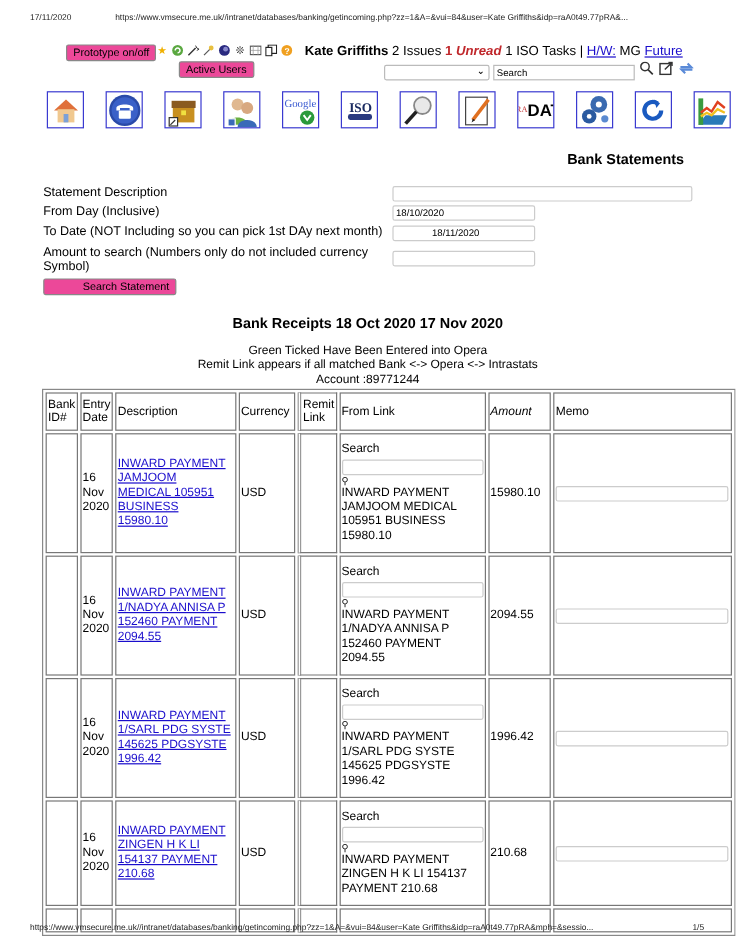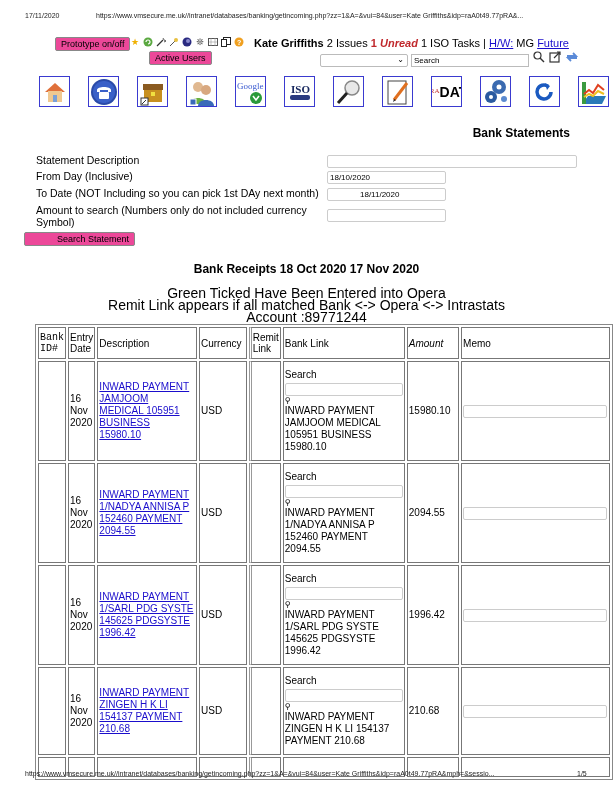--- a/index.html
+++ b/index.html
@@ -26,24 +26,24 @@
   .srchbox { position:absolute; left:411px; top:54px; width:118px; height:13px; border:1px solid #bbb; box-sizing:border-box; font-size:8px; padding-left:2px; line-height:11px; }
   .srchicons { position:absolute; left:533px; top:51px; display:flex; gap:4px; font-size:11px; }
 
   .iconbar { position:absolute; left:39px; top:76px; display:flex; gap:18px;justify-content:flex-end; }
   .ib { width:31px; height:31px; border:1px solid #3a3ad0; box-sizing:border-box; display:flex; align-items:center; justify-content:center; overflow:hidden; background:#fff; }
 
   .title { position:absolute; top:126px; left:0; width:570px; text-align:right; font-weight:bold; font-size:12px; }
   .form { position:absolute; left:36px; top:154px; font-size:10.5px; }
   .frow { position:absolute; left:0; white-space:nowrap; }
   .fin { position:absolute; border:1px solid #ccc; border-radius:2px; height:13px; box-sizing:border-box; font-size:8px; padding-left:2px; line-height:11px; background:#fff; }
-  .searchstmt { position:absolute; left:24px; top:232px;padding-left:32px; }
+  .searchstmt { position:absolute; left:36px; top:232px;padding-left:32px; }
 
   .h2 { position:absolute; top:262px; left:0; width:613px; text-align:center; font-weight:bold; font-size:12px; }
-  .sub { position:absolute; top:287px; left:0; width:613px; text-align:center; font-size:14px; line-height:12px; }
+  .sub { position:absolute; top:287px; left:0; width:613px; text-align:center; font-size:10px; line-height:12px; }
 
   table.bank { position:absolute; left:35px; top:324px; border-collapse:separate; border-spacing:2px; border:1px solid #888; font-size:10px; }
   table.bank td, table.bank th { border:1px solid #777; padding:1px; vertical-align:middle; text-align:left; font-weight:normal; }
   table.bank th { height:28px; line-height:11px; }
   table.bank td { line-height:12px; }
   .opcell .lbl { margin-bottom:2px; }
   .opin { width:118px; height:13px; border:1px solid #ccc; border-radius:2px; box-sizing:border-box; }
   .mag { font-size:8px; height:9px; line-height:9px; }
   .memoin { width:144px; height:13px; border:1px solid #ccc; border-radius:2px; box-sizing:border-box; }
   .thick { border-left:3px double #999 !important; }
@@ -246,26 +246,26 @@
 <div class="h2">Bank Receipts 18 Oct 2020 17 Nov 2020</div>
 <div class="sub">
   <div>Green Ticked Have Been Entered into Opera</div>
   <div>Remit Link appears if all matched Bank &lt;-&gt; Opera &lt;-&gt; Intrastats</div>
   <div>Account :89771244</div>
 </div>
 
 <table class="bank">
   <thead>
     <tr>
-      <th style="width:22px;font-family:Liberation Mono, monospace;"><span>Bank</span><br><span>ID#</span></th>
+      <th style="width:22px;"><span>Bank</span><br><span>ID#</span></th>
       <th style="width:22px;"><span>Entry</span><br><span>Date</span></th>
       <th style="width:100px;">Description</th>
       <th style="width:44px;">Currency</th>
       <th class="thick" style="width:26px;"><span>Remit</span><br><span>Link</span></th>
-      <th style="width:116px;">Bank Link</th>
+      <th style="width:116px;">From Link</th>
       <th style="width:49px;font-style:italic;">Amount</th>
       <th style="width:145px;">Memo</th>
     </tr>
   </thead>
   <tbody>
 
     <tr style="height:100px;">
       <td></td>
       <td><span>16</span><br><span>Nov</span><br><span>2020</span></td>
       <td><a><span>INWARD PAYMENT</span><br><span>JAMJOOM</span><br><span>MEDICAL 105951</span><br><span>BUSINESS</span><br><span>15980.10</span></a></td>

